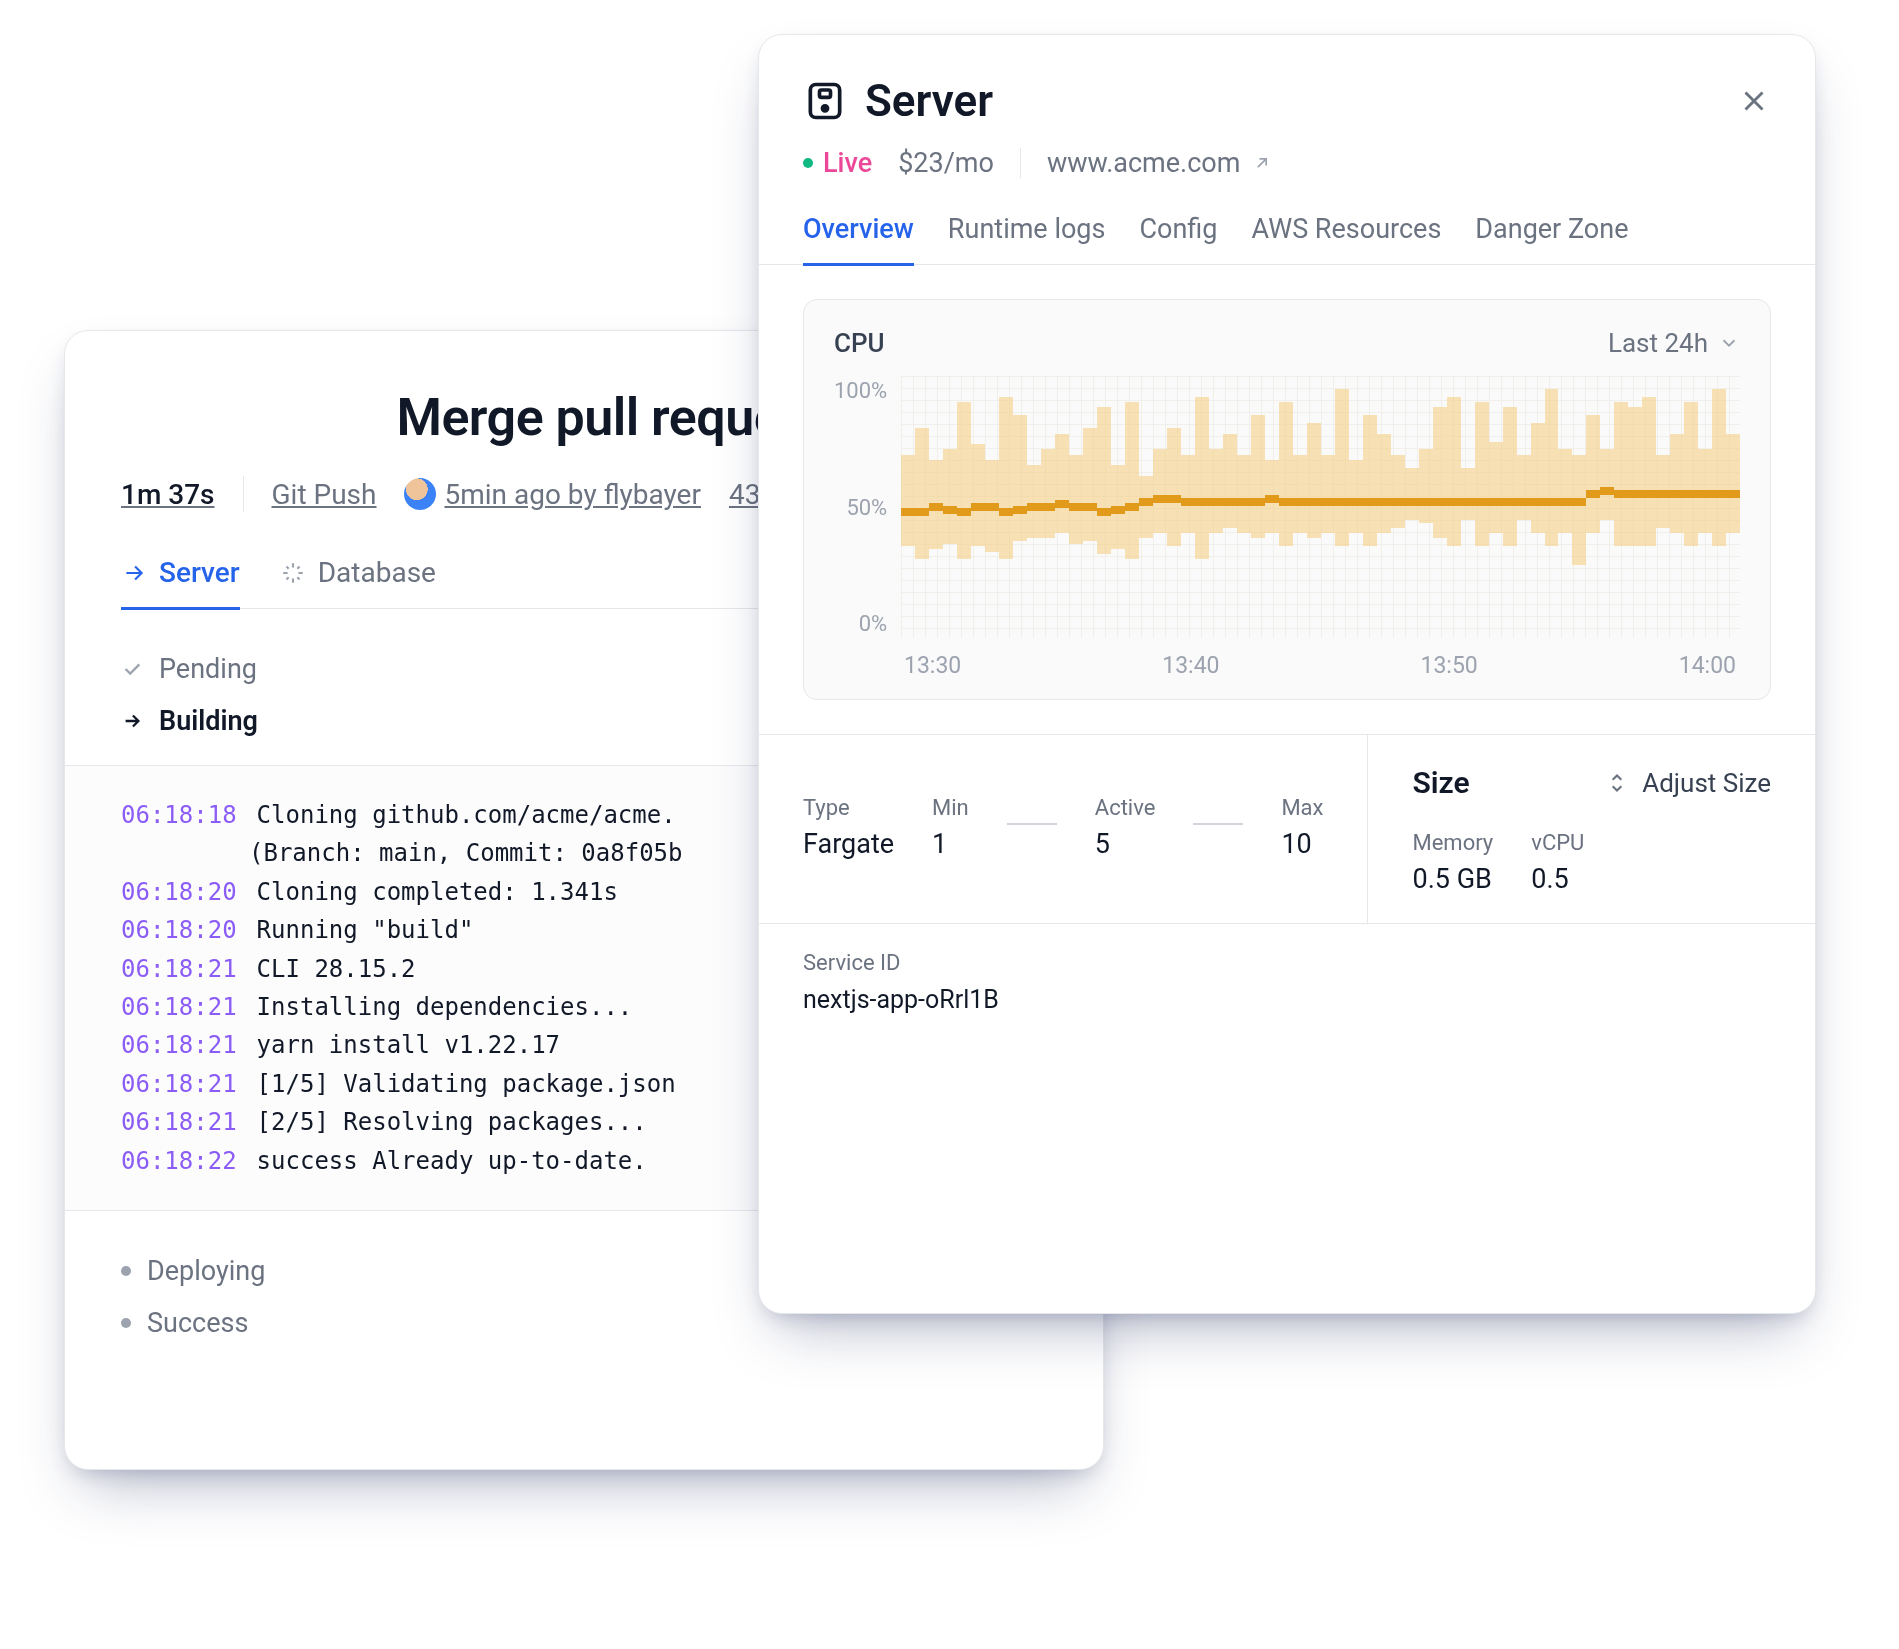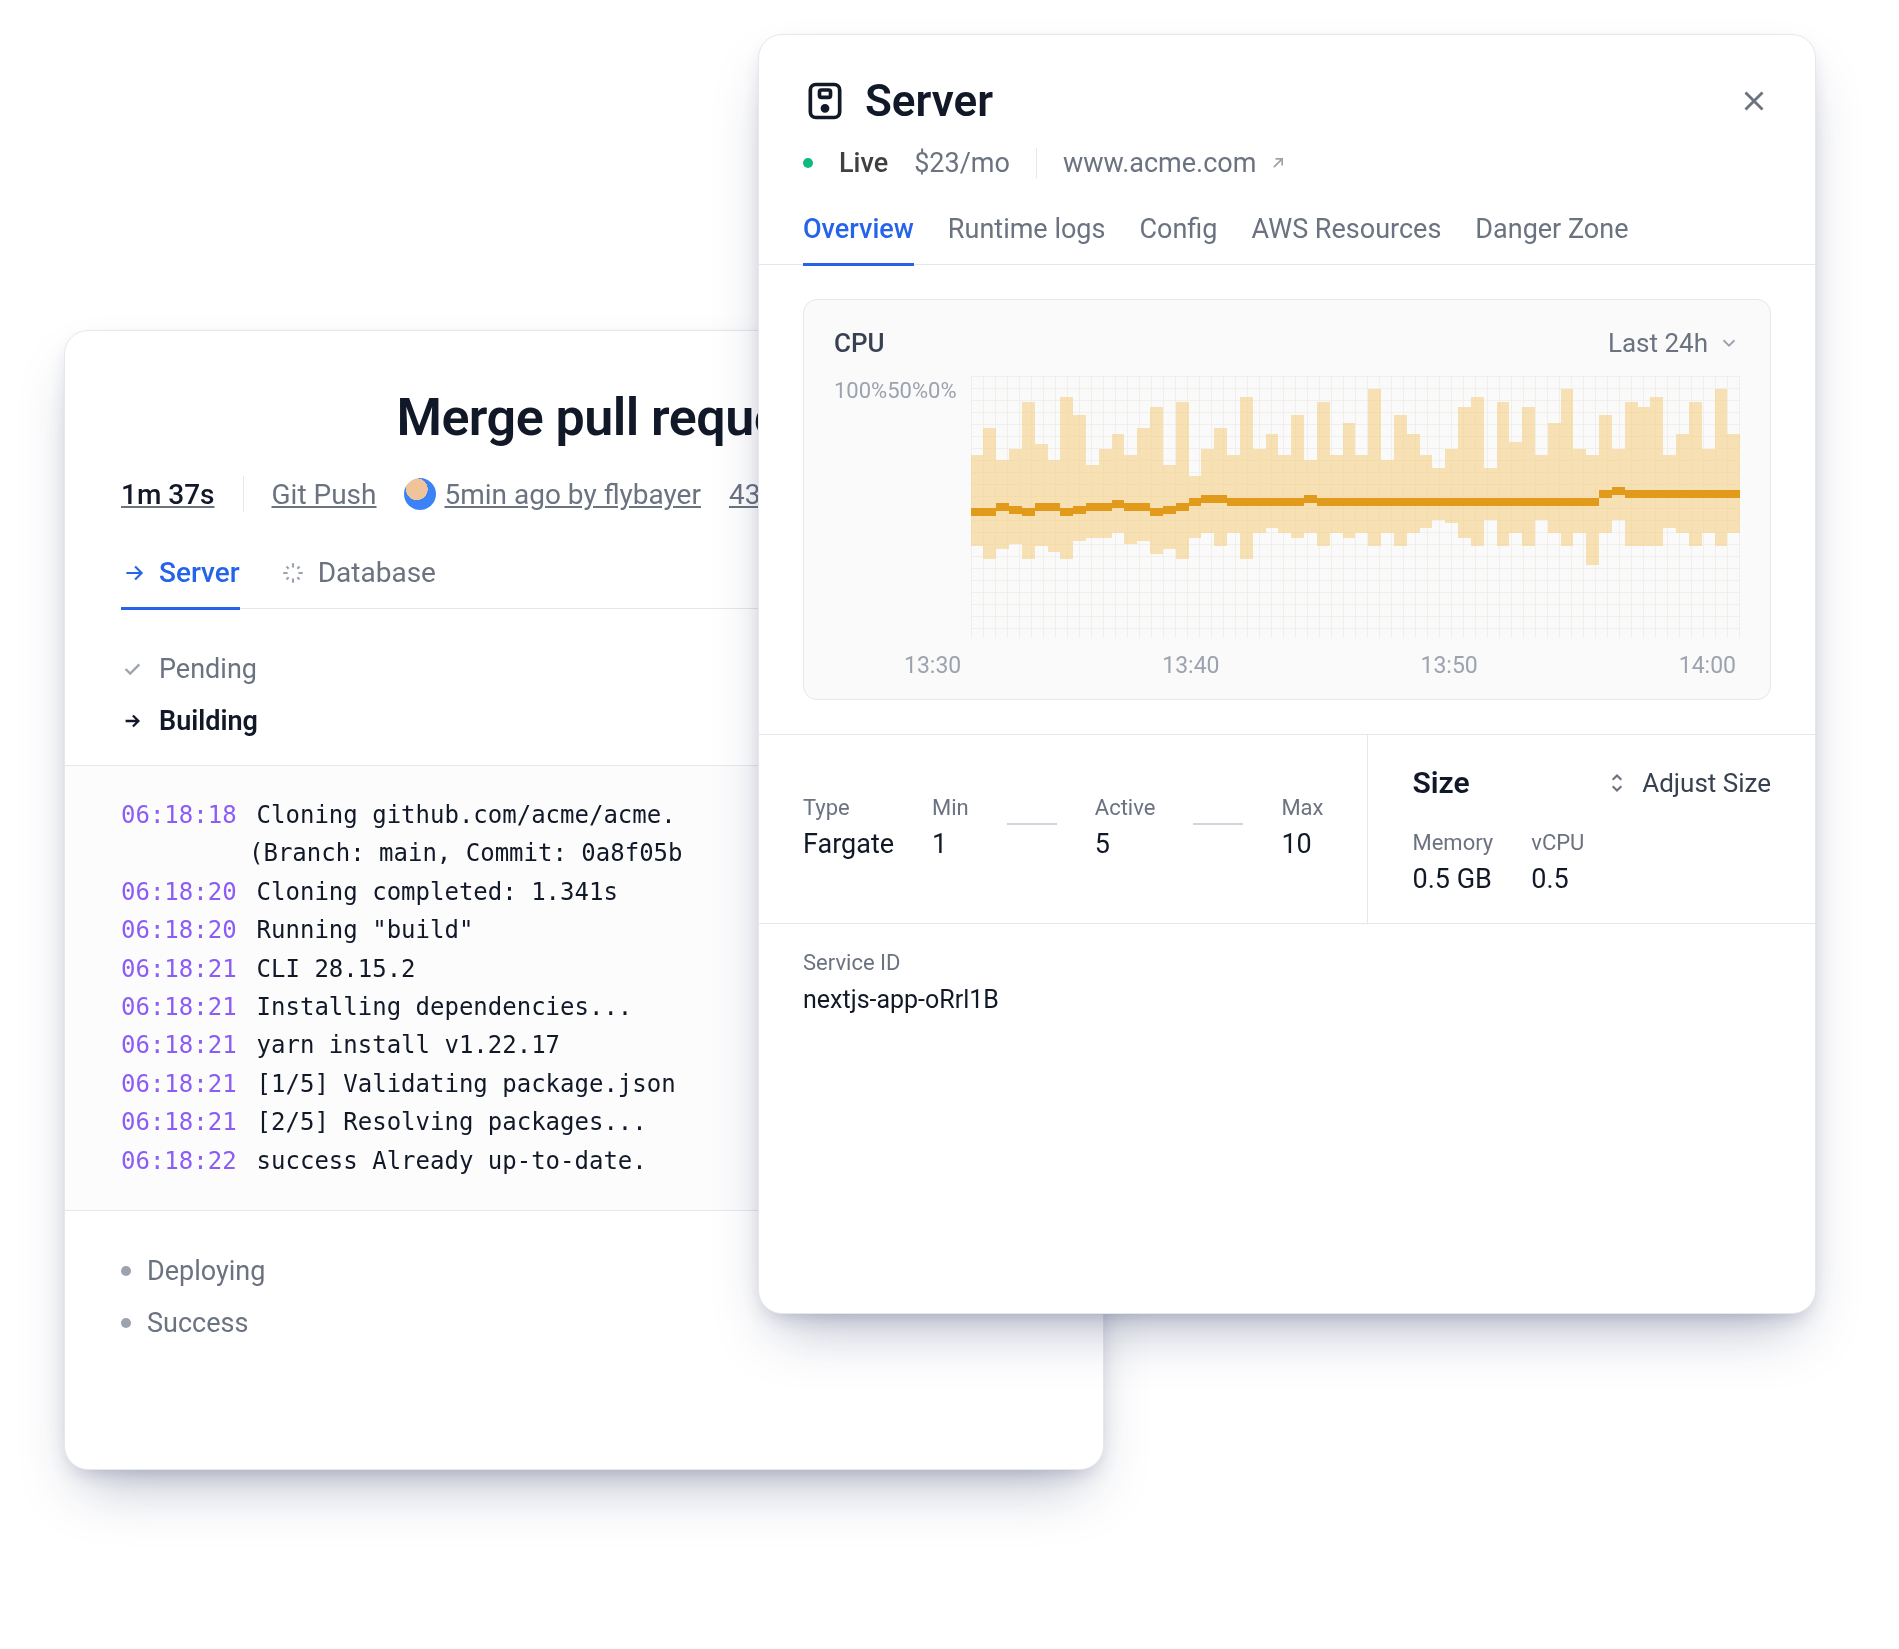--- a/index.html
+++ b/index.html
@@ -32,36 +32,36 @@
   .poststeps { padding: 34px 56px;}
 
   
   .front-card { left:758px; top:34px; width:1058px; height:1280px; padding:40px 0 0 0; }
   .front-card .hdr { padding: 0 44px; display:flex; align-items:center; justify-content:space-between;}
   .hdr-left { display:flex; align-items:center; gap:18px;}
   .hdr-title { font-size:44px; font-weight:600; color:#111827;}
   .server-ic { width:44px;height:44px;}
   .close-x { width:34px;height:34px; stroke:#6b7280; cursor:pointer;}
   .status-row { padding: 20px 44px 0; display:flex; align-items:center; gap:26px; font-size:27px; color:#6b7280;}
-  .status-row .live { color:#404040; display:flex; align-items:center; gap:26px; font-weight:500;}
+  .status-row .live { color:#ec4899; display:flex; align-items:center; gap:10px; font-weight:500;}
   .dot { width:10px;height:10px;border-radius:50%;background:#10b981;}
   .vsep { width:1px;height:30px;background:#e5e7eb;}
   .url { display:flex; align-items:center; gap:12px; cursor:pointer;}
   .ext-arrow { width:20px;height:20px; stroke:#9ca3af;}
   .fc-tabs { padding:0 44px; margin-top:34px; display:flex; gap:34px; border-bottom:1px solid #e5e7eb;}
   .fc-tab { font-size:27px; color:#6b7280; padding-bottom:18px; cursor:pointer; border-bottom:3px solid transparent; margin-bottom:-2px; white-space:nowrap;}
   .fc-tab.active { color:#2563eb; border-bottom-color:#2563eb; font-weight:500;}
 
   .cpu-panel { margin:34px 44px 0; border:1px solid #e5e7eb; border-radius:14px; background:#fafafa; padding:28px 30px 20px;}
   .cpu-hdr { display:flex; justify-content:space-between; align-items:center; font-size:26px;}
   .cpu-hdr .lbl { color:#374151; font-weight:500;}
   .range-sel { display:flex; align-items:center; gap:10px; color:#6b7280; cursor:pointer;}
   .chev { width:22px;height:22px; stroke:#9ca3af;}
   .chart-wrap { display:flex; gap:14px; margin-top:18px;}
-  .y-axis { display:flex; flex-direction:row; justify-content:space-between; font-size:22px; color:#9ca3af; text-align:right; height:262px; padding:2px 0;}
+  .y-axis { display:flex; flex-direction:column; justify-content:space-between; font-size:22px; color:#9ca3af; text-align:right; height:262px; padding:2px 0;}
   .grid { position:relative; flex:1; height:262px; }
   .grid-bg { position:absolute; inset:0; background-image:
       linear-gradient(#f1efe9 1px, transparent 1px),
       linear-gradient(90deg,#f1efe9 1px, transparent 1px);
       background-size:12px 12px;
   }
   .bars { position:absolute; inset:0; display:flex; align-items:flex-end; gap:0; }
   .bar-col { flex:1; position:relative; height:100%; }
   .bar-col .fill { position:absolute; bottom:34%; left:0; right:0; background: linear-gradient(to top, #f4cc7b, #f4cc7b); opacity:.55;}
   .bar-col .tip  { position:absolute; left:0; right:0; height:8px; background:#e29a1a; }

